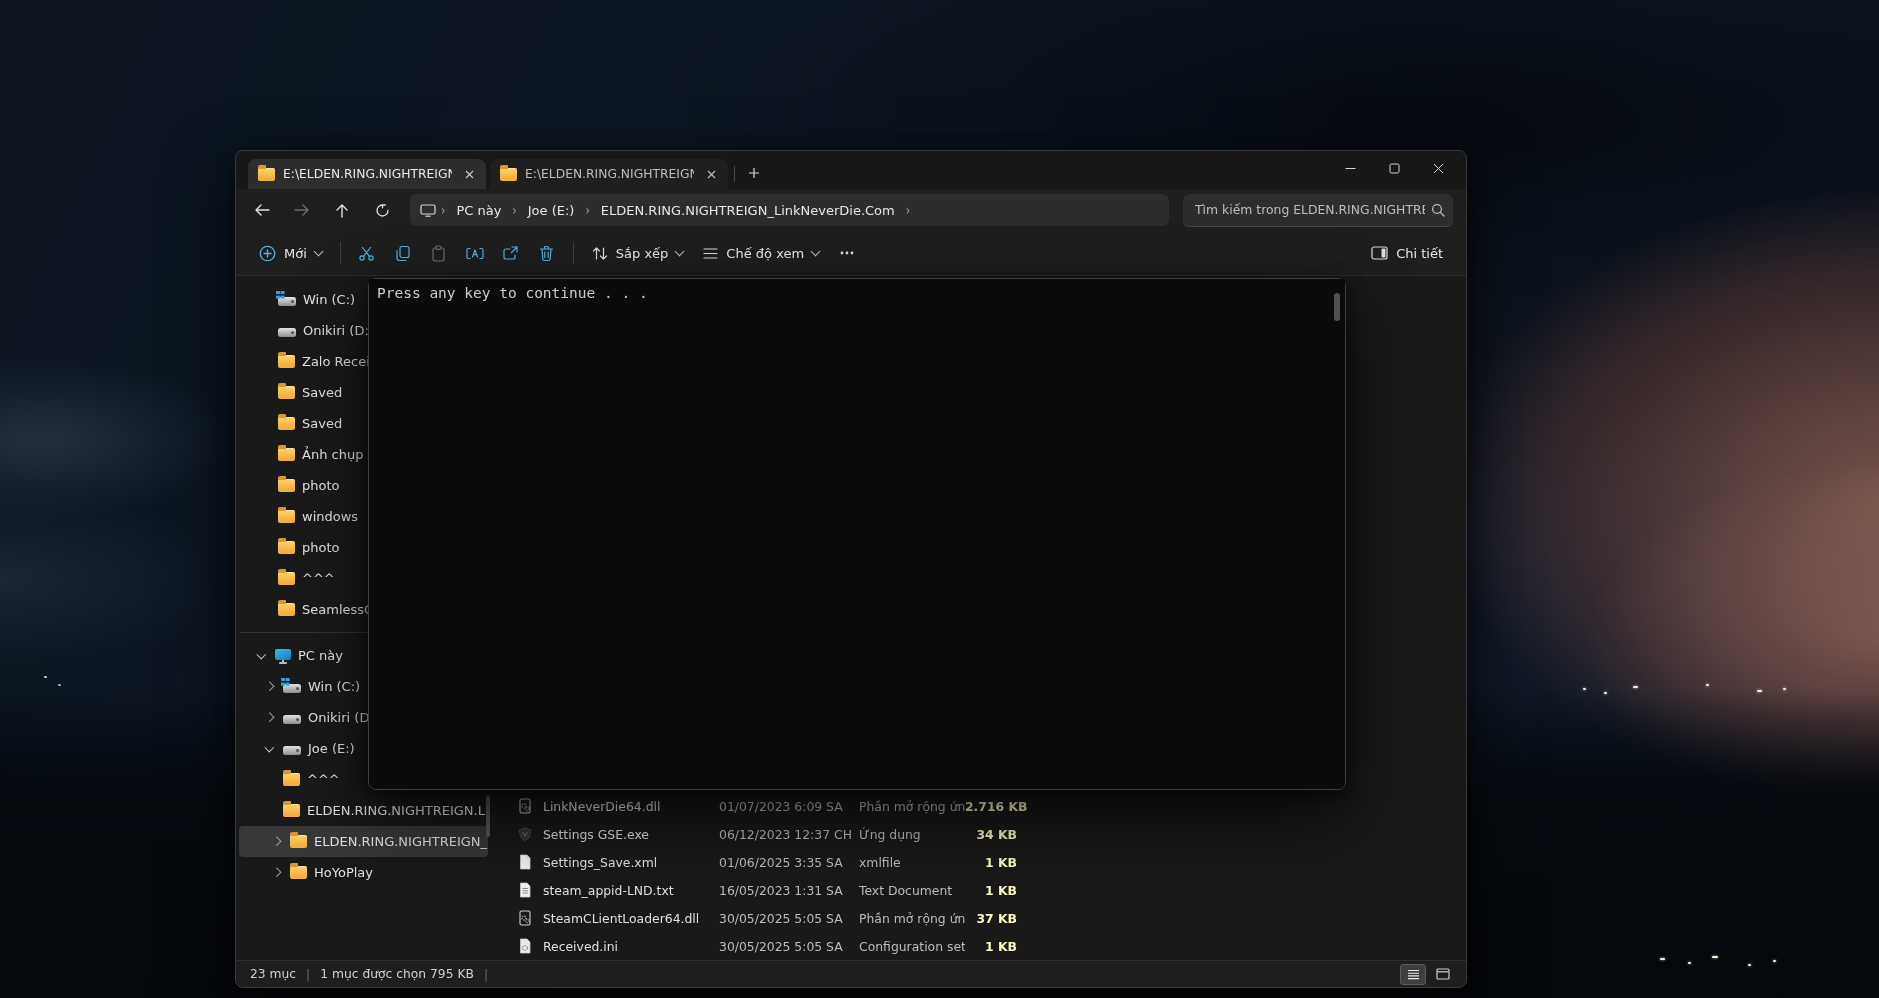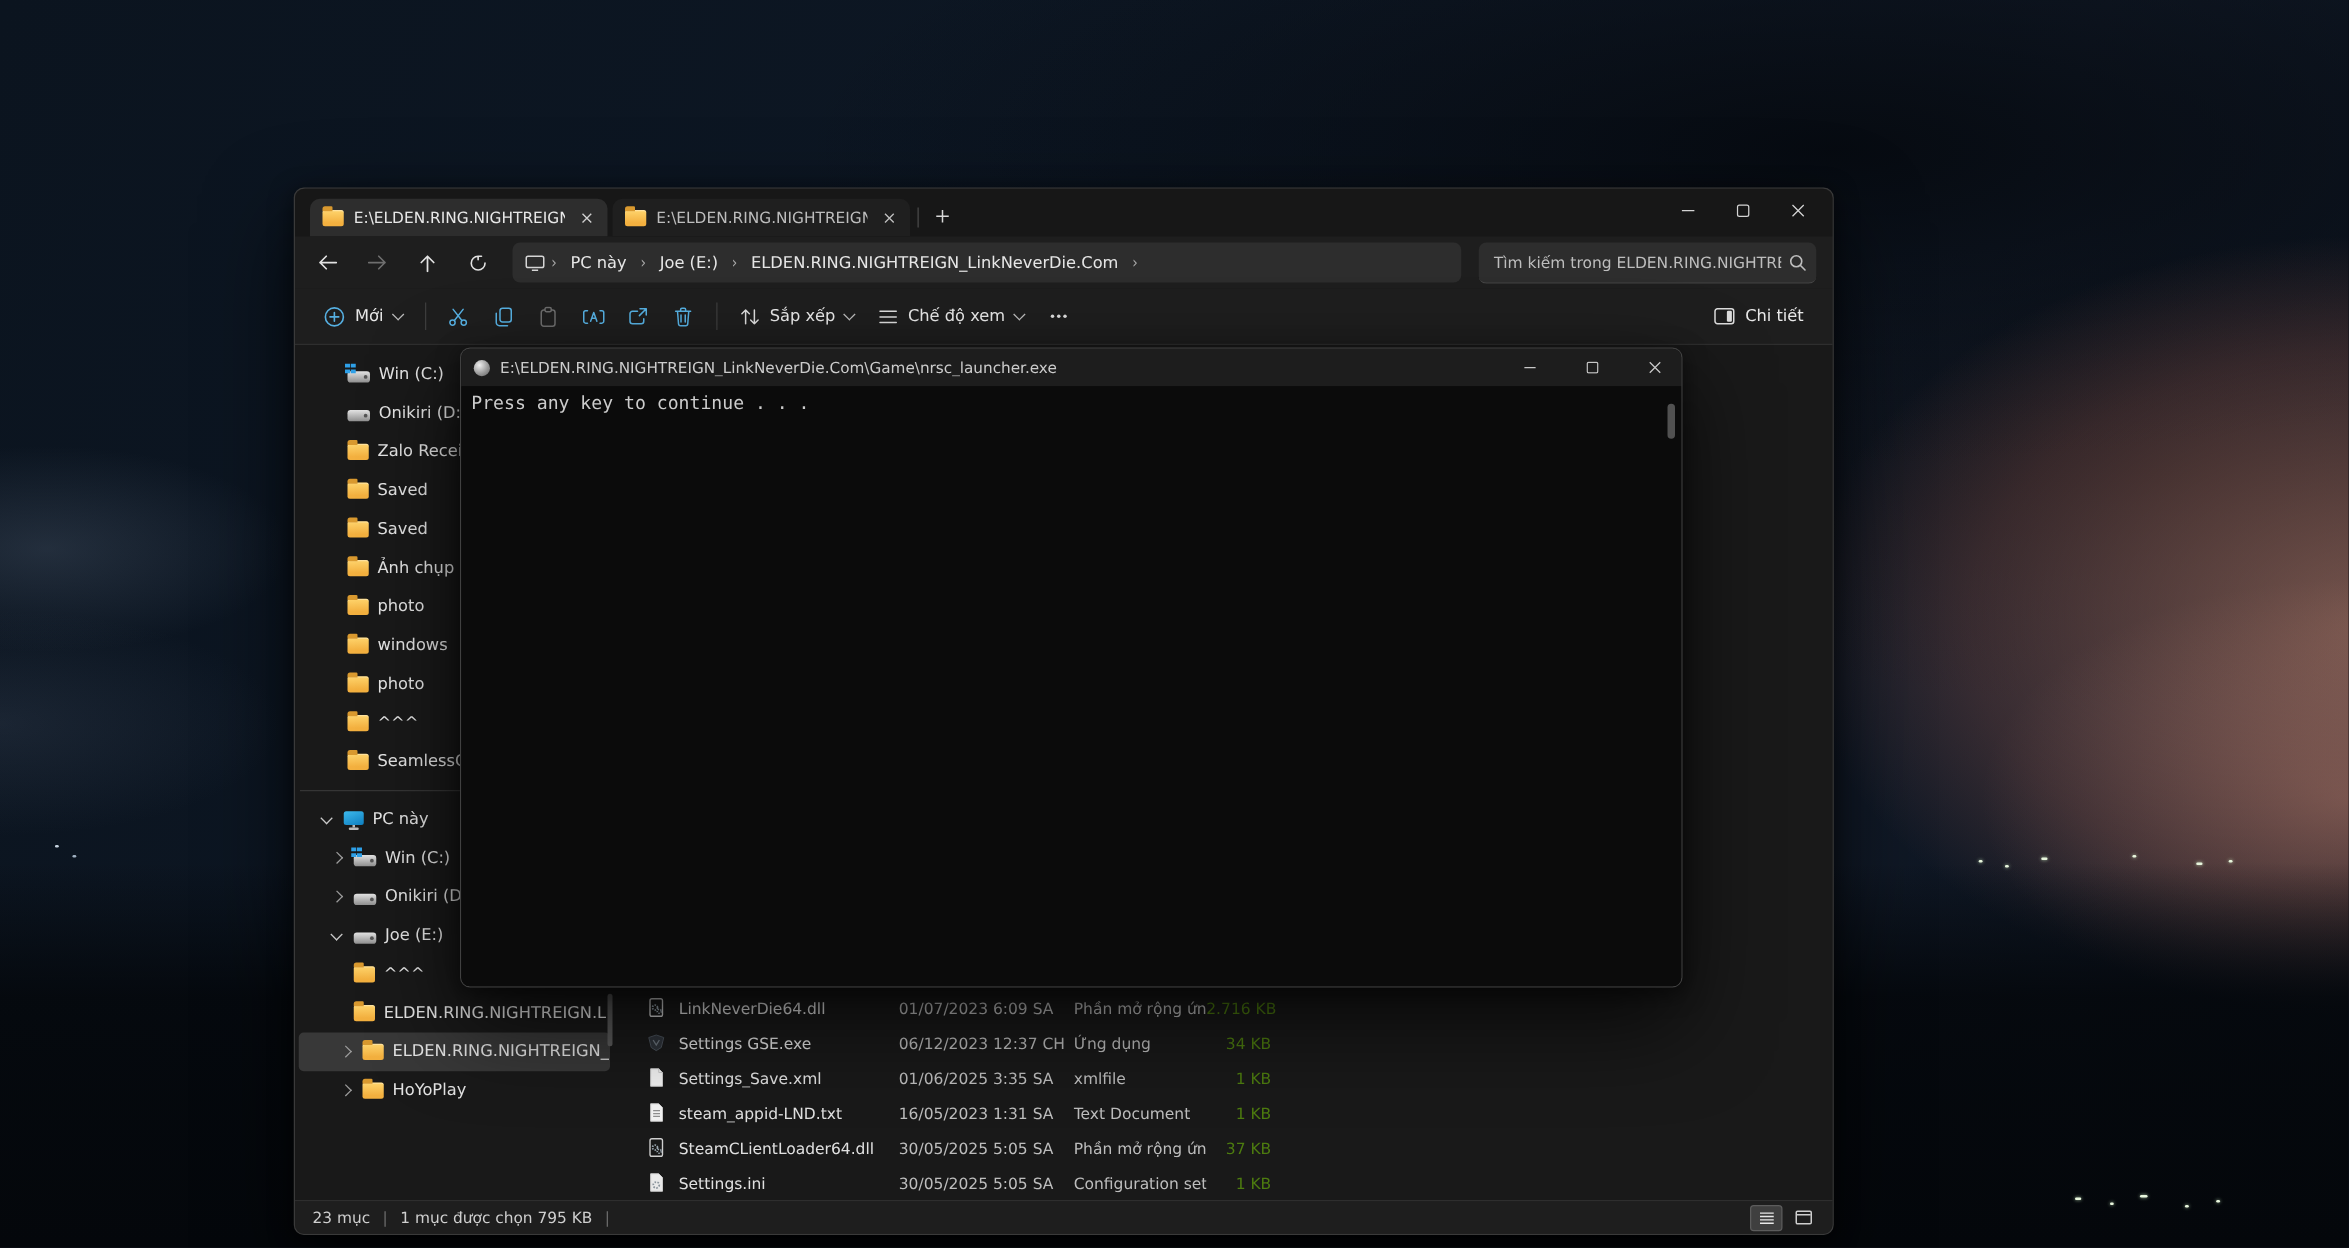--- a/index.html
+++ b/index.html
@@ -80,21 +80,21 @@
            box-shadow:4.6px 0 #2ea0e8,0 4.6px #2ea0e8,4.6px 4.6px #2ea0e8;}
   .ic-monitor{width:16px;height:11px;border-radius:2px;background:linear-gradient(160deg,#3cb9ec,#0f7fc0);position:relative;flex:none;margin-top:-3px;}
   .ic-monitor::after{content:"";position:absolute;left:4px;bottom:-4px;width:8px;height:2px;background:#b9b9b9;border-radius:1px;}
   .ic-monitor::before{content:"";position:absolute;left:7px;bottom:-2.5px;width:2px;height:2.5px;background:#b9b9b9;}
   
   .filepane{flex:1;position:relative;min-width:0;}
   .filelist{position:absolute;left:0;right:0;bottom:0;}
   .frow{height:28px;display:grid;grid-template-columns:20px 182px 140px 106px 52px;align-items:center;
         padding-left:26px;font-size:12.4px;color:#e0e0e0;}
   .frow .fdate,.frow .ftype{color:#bdbdbd;white-space:nowrap;overflow:hidden;}
-  .frow .fsize{color:#4d7c0f;text-align:right;white-space:nowrap;}
+  .frow .fsize{color:#fef9c3;text-align:right;white-space:nowrap;font-weight:bold;}
   .frow .fname{white-space:nowrap;overflow:hidden;padding-left:6px;}
   .fic{width:16px;height:16px;flex:none;}
   
   .statusbar{height:26px;background:#1e1e1e;border-top:1px solid #2e2e2e;border-radius:0 0 8px 8px;
              display:flex;align-items:center;padding:0 10px 0 14px;font-size:12.3px;color:#cfcfcf;gap:10px;}
   .st-sep{color:#6a6a6a;}
   .viewbtns{margin-left:auto;display:flex;gap:4px;}
   .vbtn{width:24px;height:19px;border-radius:3px;display:flex;align-items:center;justify-content:center;border:1px solid transparent;}
   .vbtn.active{background:#3f3f3f;border-color:#5c5c5c;}
   
@@ -464,21 +464,21 @@
           <span class="fdate">30/05/2025 5:05 SA</span>
           <span class="ftype">Phần mở rộng ứn...</span>
           <span class="fsize">37 KB</span>
         </div>
 
         <div class="frow">
           <svg class="fic" viewBox="0 0 16 16">
               <path d="M3.5 1 H10 L13 4 V15 H3.5 Z" fill="#e9e9e9" stroke="#c9c9c9" stroke-width="0.8"></path>
               <circle cx="8" cy="10" r="2.4" fill="none" stroke="#8a949c" stroke-width="1.4" stroke-dasharray="1.3 1.1"></circle>
             </svg>
-          <span class="fname">Settings.ini</span>
+          <span class="fname">Received.ini</span>
           <span class="fdate">30/05/2025 5:05 SA</span>
           <span class="ftype">Configuration sett...</span>
           <span class="fsize">1 KB</span>
         </div>
 
       </div>
     </div>
   </div>
 
   <div class="statusbar">
@@ -496,36 +496,17 @@
         <svg width="14" height="12" viewBox="0 0 14 12">
             <rect x="1" y="1" width="12" height="10" rx="1" fill="none" stroke="#cfcfcf" stroke-width="1.2"></rect>
             <path d="M1.5 3.8 H12.5" stroke="#cfcfcf" stroke-width="1.2"></path>
           </svg>
       </div>
     </div>
   </div>
 </div>
 
 <div class="win console">
-  <div class="ctitle">
-    <span class="cico"></span>
-    <span class="ttext">E:\ELDEN.RING.NIGHTREIGN_LinkNeverDie.Com\Game\nrsc_launcher.exe</span>
-    <div class="cbtn">
-      <svg width="10" height="10" viewBox="0 0 10 10">
-          <path d="M0.5 5 H9.5" stroke="#c8c8c8" stroke-width="1"></path>
-        </svg>
-    </div>
-    <div class="cbtn">
-      <svg width="10" height="10" viewBox="0 0 10 10">
-          <rect x="0.8" y="0.8" width="8.4" height="8.4" rx="1" fill="none" stroke="#c8c8c8" stroke-width="1"></rect>
-        </svg>
-    </div>
-    <div class="cbtn">
-      <svg width="10" height="10" viewBox="0 0 10 10">
-          <path d="M0.8 0.8 L9.2 9.2 M9.2 0.8 L0.8 9.2" stroke="#c8c8c8" stroke-width="1"></path>
-        </svg>
-    </div>
-  </div>
   <div class="cbody">
     <span class="cout">Press any key to continue . . .</span>
     <span class="cscroll"></span>
   </div>
 </div>
 
 </body></html>

